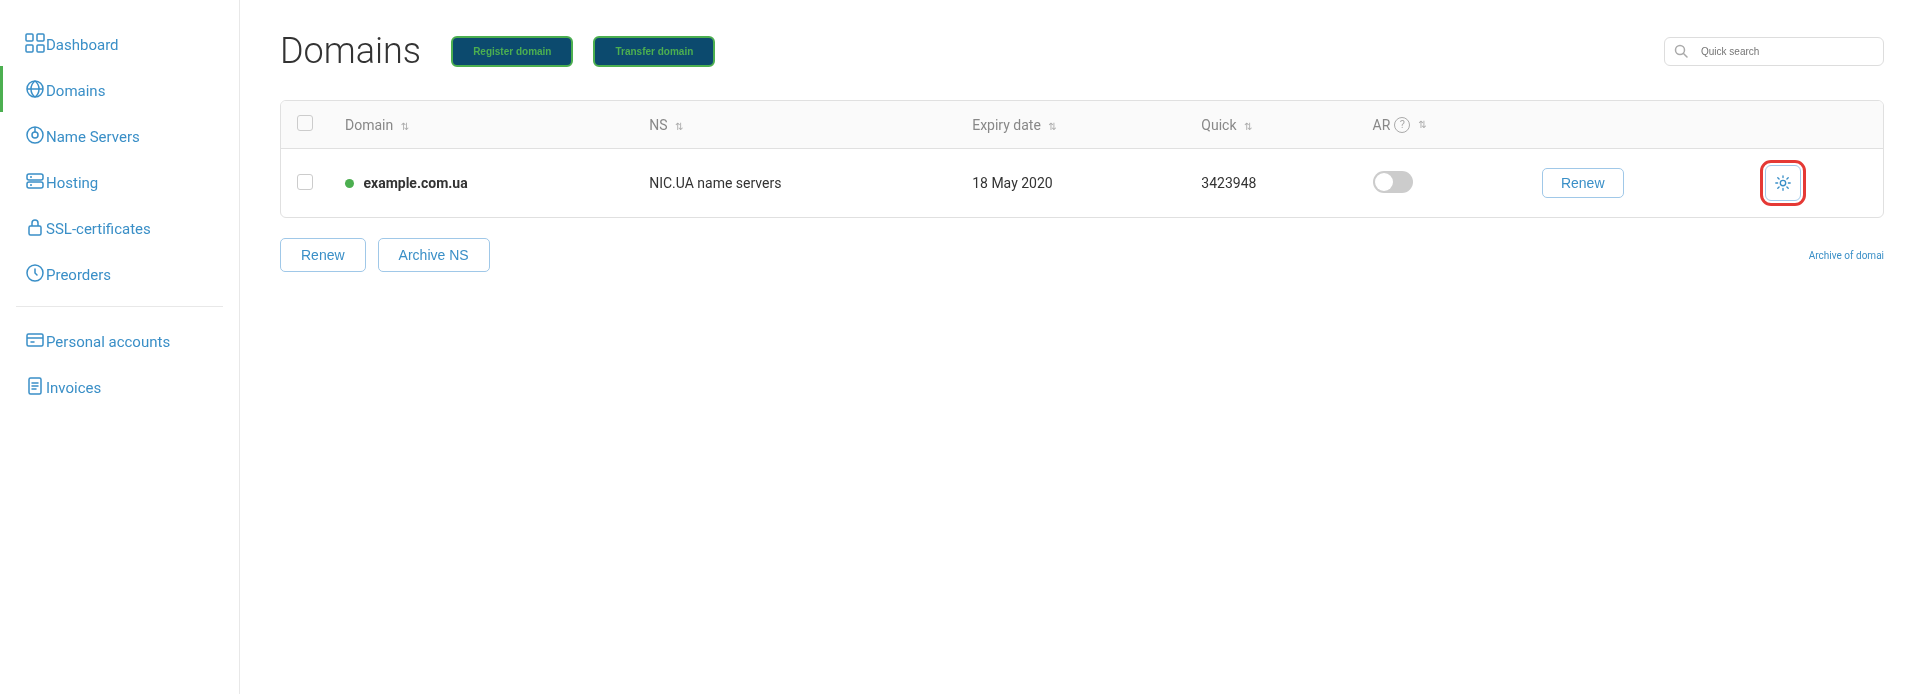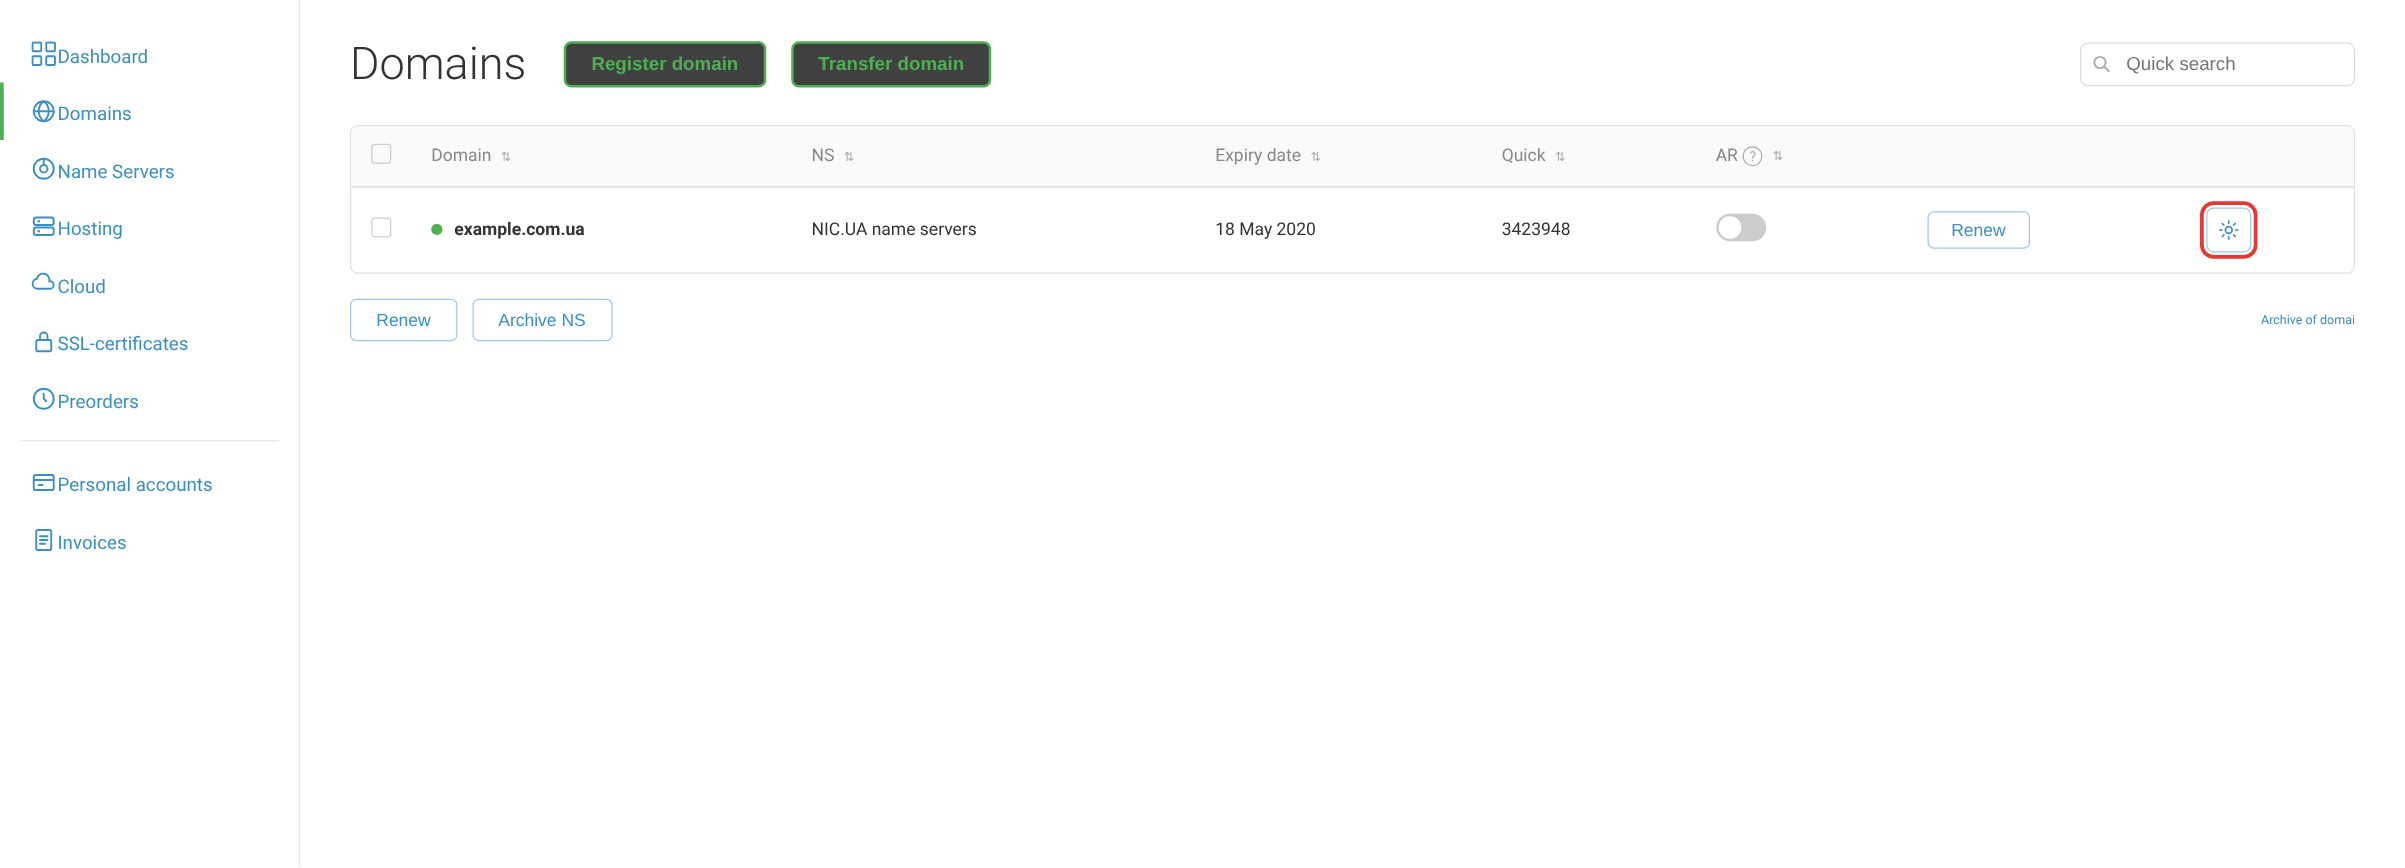--- a/index.html
+++ b/index.html
@@ -78,38 +78,38 @@
     }
     .page-title {
       font-size: 36px;
       font-weight: 300;
       color: #333;
       margin-right: 10px;
     }
     .btn-outline-green {
       border: 2px solid #4caf50;
       color: #4caf50;
-      background: #404040;
+      background: #0c4a6e;
       padding: 8px 20px;
       border-radius: 6px;
-      font-size: 15px;
+      font-size: 10px;
       font-weight: 600;
       cursor: pointer;
     }
 
     
     .search-wrapper {
       margin-left: auto;
       position: relative;
     }
     .search-input {
       border: 1px solid #ddd;
       border-radius: 6px;
       padding: 8px 14px 8px 36px;
-      font-size: 15px;
+      font-size: 10px;
       color: #999;
       width: 220px;
       outline: none;
       background: #fff;
     }
     .search-icon-wrap {
       position: absolute;
       left: 10px;
       top: 50%;
       transform: translateY(-50%);
@@ -325,28 +325,20 @@
       <svg width="20" height="20" viewBox="0 0 20 20" fill="none">
         <rect x="2" y="3" width="16" height="6" rx="2" stroke="#3a8fc7" stroke-width="1.5"></rect>
         <rect x="2" y="11" width="16" height="6" rx="2" stroke="#3a8fc7" stroke-width="1.5"></rect>
         <circle cx="6" cy="6" r="1" fill="#3a8fc7"></circle>
         <circle cx="6" cy="14" r="1" fill="#3a8fc7"></circle>
       </svg>
     </span>
     <span class="label">Hosting</span>
   </div>
 
-  <div class="sidebar-item">
-    <span class="icon">
-      <svg width="20" height="20" viewBox="0 0 20 20" fill="none">
-        <path d="M15 14H5a4 4 0 01-.5-7.96A5 5 0 0114.5 8H15a3 3 0 010 6z" stroke="#3a8fc7" stroke-width="1.5"></path>
-      </svg>
-    </span>
-    <span class="label">Cloud</span>
-  </div>
 
   <div class="sidebar-item">
     <span class="icon">
       <svg width="20" height="20" viewBox="0 0 20 20" fill="none">
         <rect x="4" y="9" width="12" height="9" rx="1.5" stroke="#3a8fc7" stroke-width="1.5"></rect>
         <path d="M7 9V6a3 3 0 016 0v3" stroke="#3a8fc7" stroke-width="1.5"></path>
       </svg>
     </span>
     <span class="label">SSL-certificates</span>
   </div>

